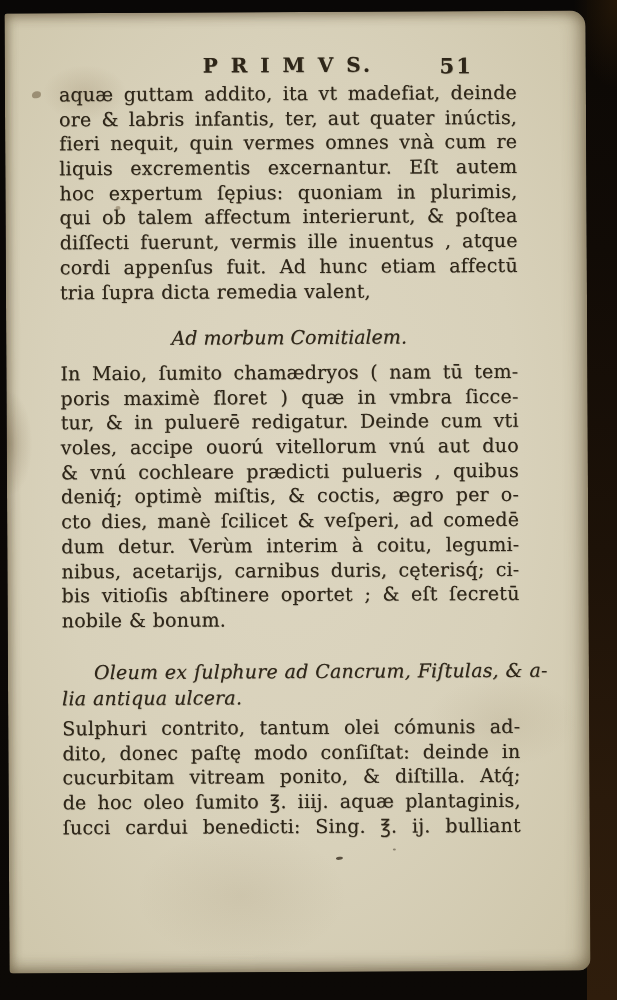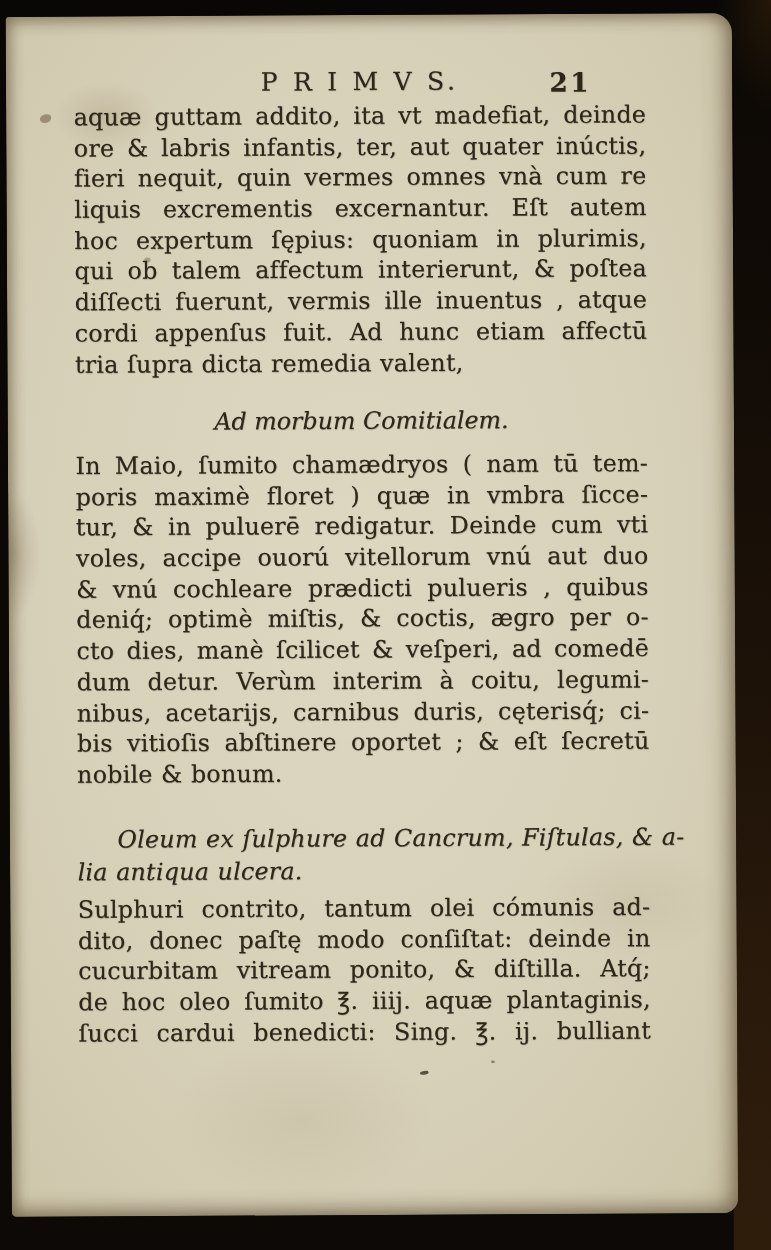--- a/index.html
+++ b/index.html
@@ -31,21 +31,21 @@
     box-shadow:
       inset -9px 0 16px rgba(70,52,28,.30),
       inset 4px 0 10px rgba(80,62,35,.25),
       inset 0 -7px 14px rgba(70,55,30,.28),
       inset 0 5px 10px rgba(80,62,35,.20);
   }
   .column{position:absolute;left:54px;top:0;width:458px;height:100%;}
   .ink{color:#2e2619;text-shadow:0.3px 0.4px 0.7px rgba(44,35,20,.55);}
   .header{position:absolute;top:41px;left:0;width:100%;text-align:center;}
   .runtitle{
-    font-size:20px;font-weight:normal;letter-spacing:3px;
+    font-size:20px;font-weight:bold;letter-spacing:3px;
   }
   .pagenum{
     position:absolute;right:44px;top:1px;
     font-size:21px;font-weight:bold;letter-spacing:2px;
   }
   .para{position:absolute;left:0;width:100%;}
   .line{
     font-size:19px;line-height:24.7px;height:24.7px;
     letter-spacing:0.2px;word-spacing:0.5px;
     text-align:justify;text-align-last:justify;
@@ -81,21 +81,21 @@
   <div class="spine"></div>
   <div class="spine-top"></div>
 
   <div class="paper">
     <div class="speck speck-c"></div>
     <div class="speck speck-d"></div>
 
     <div class="column">
       <div class="header ink">
         <span class="runtitle">P R I M V S.</span>
-        <span class="pagenum">21</span>
+        <span class="pagenum">51</span>
       </div>
 
       <div class="para para-1 last-left ink">
           <div class="line">aquæ guttam addito, ita vt madefiat, deinde</div>
           <div class="line">ore &amp; labris infantis, ter, aut quater inúctis,</div>
           <div class="line">fieri nequit, quin vermes omnes vnà cum re</div>
           <div class="line">liquis excrementis excernantur. Eſt autem</div>
           <div class="line">hoc expertum ſępius: quoniam in plurimis,</div>
           <div class="line">qui ob talem affectum interierunt, &amp; poſtea</div>
           <div class="line">diſſecti fuerunt, vermis ille inuentus , atque</div>

